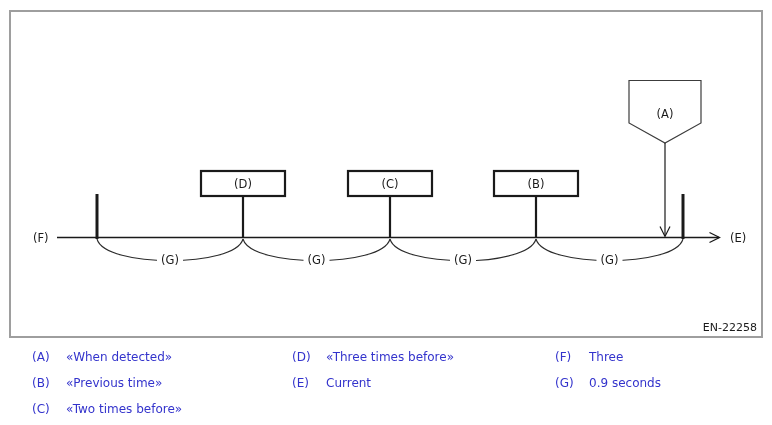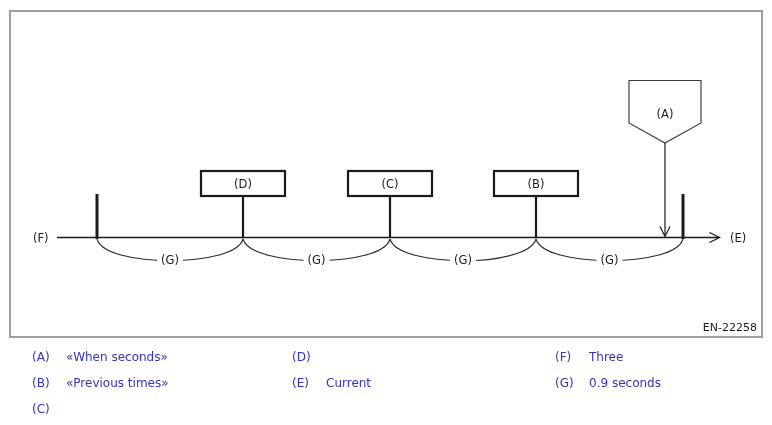--- a/index.html
+++ b/index.html
@@ -90,34 +90,36 @@
 
     <rect x="596.5" y="252.5" width="26" height="15" fill="#ffffff"></rect>
     <text x="609.5" y="264" text-anchor="middle">(G)</text>
 
     <text x="757" y="331" text-anchor="end" class="code-text">EN-22258</text>
   </svg>
 
   <div class="legend-col legend-col-1">
     <div class="legend-row">
       <span class="legend-key">(A)</span>
-      <span class="legend-label">«When seconds»</span>
+      <span class="legend-label">«When detected»</span>
     </div>
     <div class="legend-row">
       <span class="legend-key">(B)</span>
-      <span class="legend-label">«Previous times»</span>
+      <span class="legend-label">«Previous time»</span>
     </div>
     <div class="legend-row">
       <span class="legend-key">(C)</span>
+      <span class="legend-label">«Two times before»</span>
     </div>
   </div>
 
   <div class="legend-col legend-col-2">
     <div class="legend-row">
       <span class="legend-key">(D)</span>
+      <span class="legend-label">«Three times before»</span>
     </div>
     <div class="legend-row">
       <span class="legend-key">(E)</span>
       <span class="legend-label">Current</span>
     </div>
   </div>
 
   <div class="legend-col legend-col-3">
     <div class="legend-row">
       <span class="legend-key">(F)</span>

